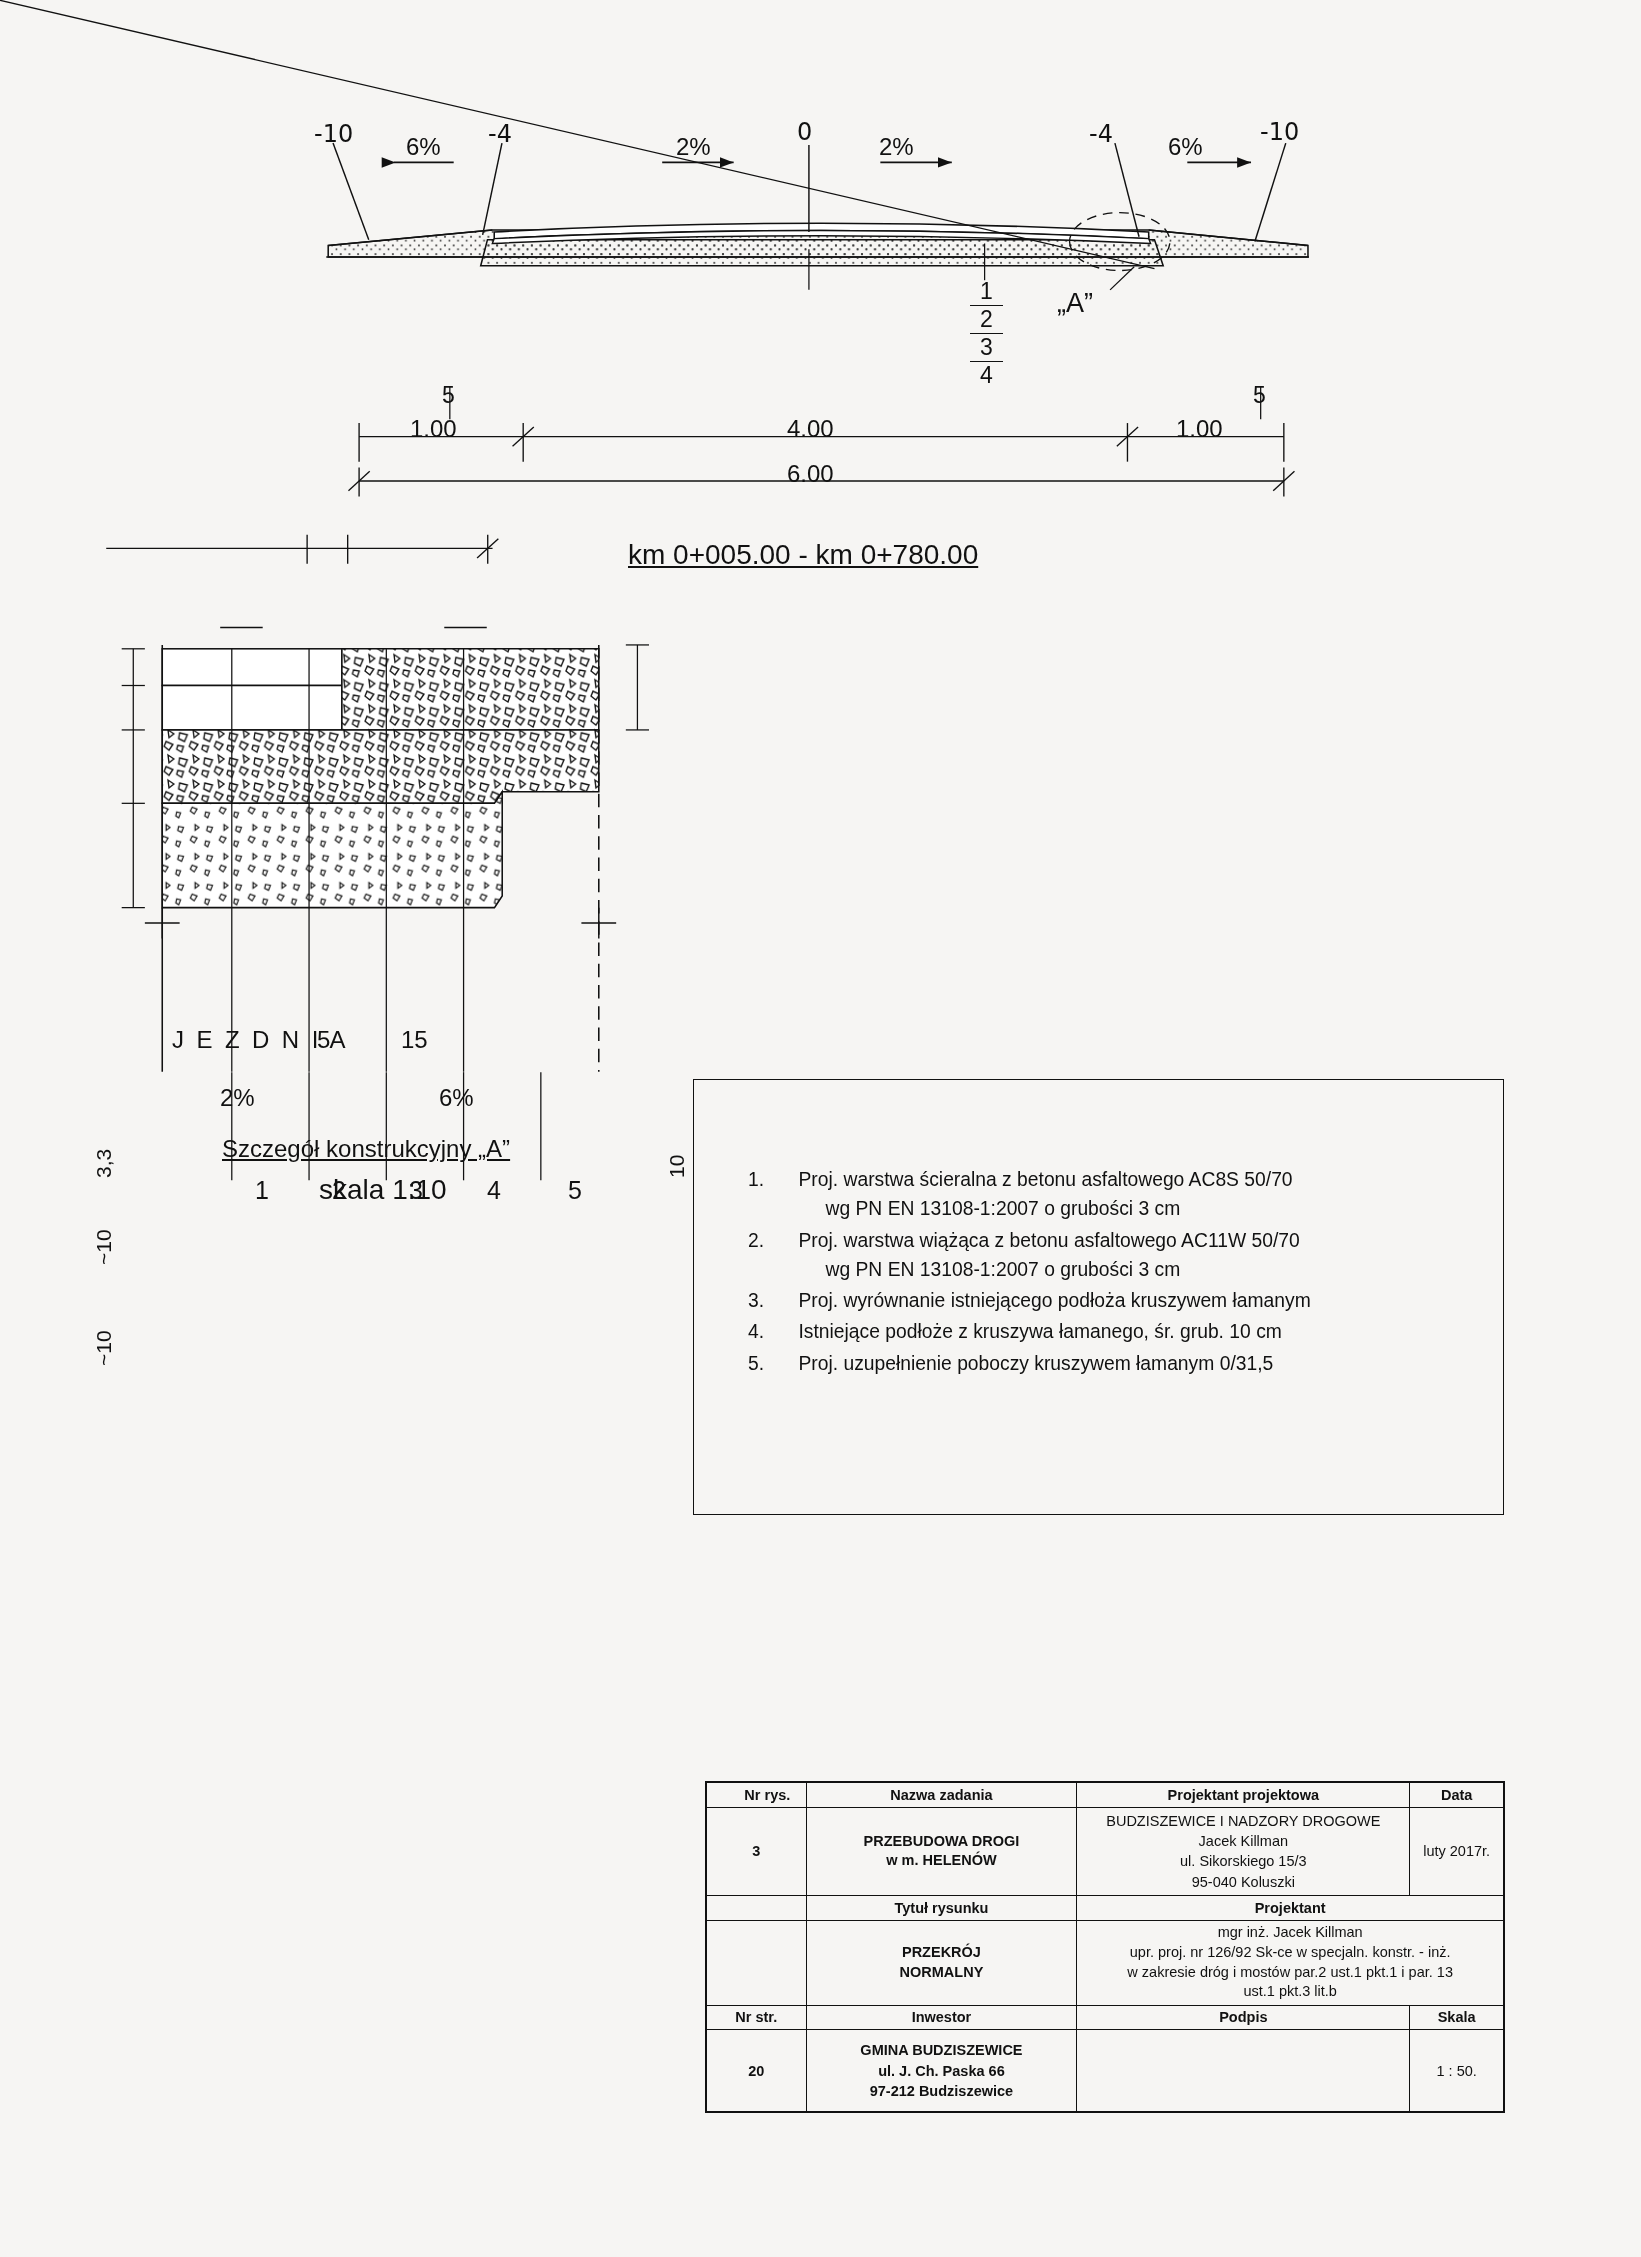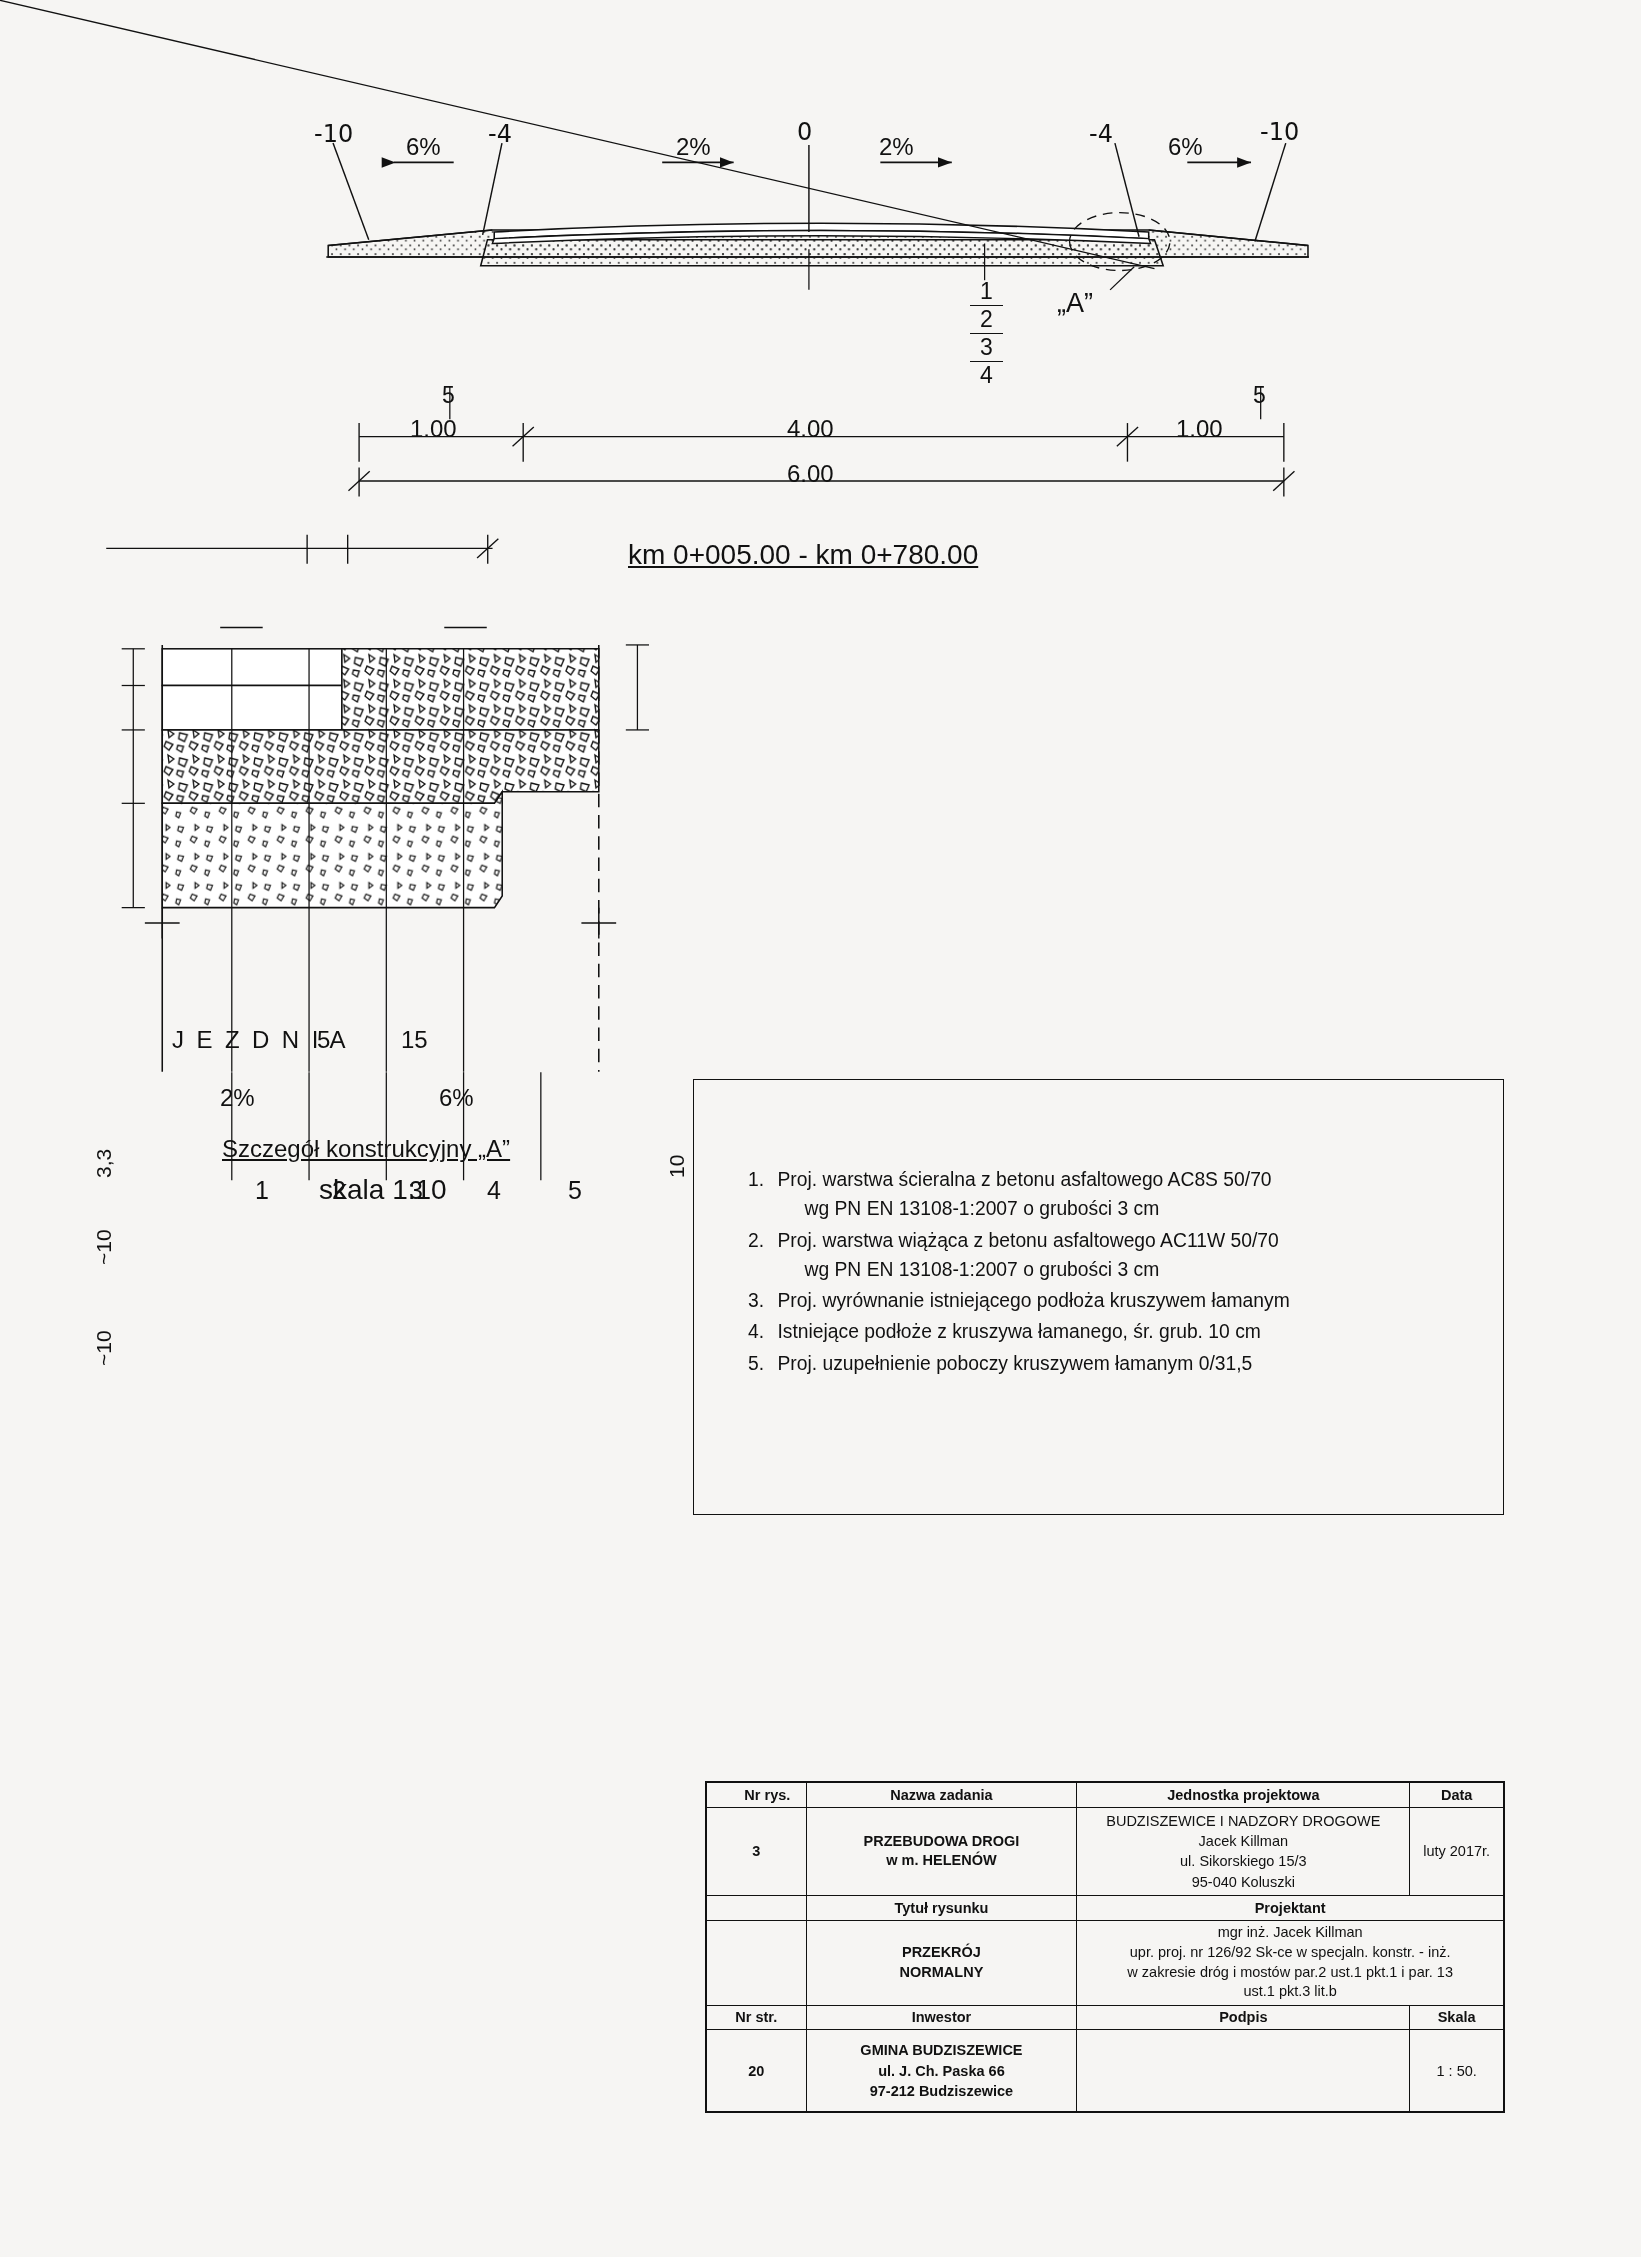--- a/index.html
+++ b/index.html
@@ -15,21 +15,21 @@
 
   
   svg{position:absolute;left:0;top:0;overflow:visible;}
 
   
   .legend-box{position:absolute;left:693px;top:1079px;width:809px;height:434px;border:1.9px solid #111;background:#f6f5f3;}
   .legend-title{position:absolute;left:0;right:0;top:37px;text-align:center;font-size:22px;letter-spacing:2.9px;font-weight:600;}
   .legend-list{position:absolute;left:29px;top:85px;right:17.4px;font-size:19.3px;line-height:1.52;}
   .legend-item{display:flex;margin-bottom:1.9px;}
   .legend-num{width:41px;flex:0 0 41px;text-align:right;padding-right:13.5px;}
-  .legend-txt{flex:1;}
+  .legend-txt{flex:1;margin-left:21px;}
   .legend-txt .ind{display:block;padding-left:27px;}
 
   
   .tb{position:absolute;left:705px;top:1781px;width:798px;border:1.9px solid #111;border-collapse:collapse;background:#f6f5f3;}
   .tb table{border-collapse:collapse;width:100%;}
   .tb td{border:1px solid #111;text-align:center;vertical-align:middle;font-size:14.5px;padding:2.9px 3.9px;}
   .tb .hdr{font-size:14.5px;font-weight:600;padding:3.9px 1.9px;}
   .big{font-size:33px;font-weight:700;}
   .task{font-size:18.3px;font-weight:700;line-height:1.35;}
   .unit{font-size:12px;line-height:1.4;}
@@ -275,21 +275,21 @@
 
     </div>
   </div>
 
   <div class="tb">
     <table>
       <tbody>
           <tr>
         <td class="hdr" style="width:77px;padding-left:24px;">Nr rys.</td>
         <td class="hdr" style="width:280px;">Nazwa zadania</td>
-        <td class="hdr" style="width:348px;">Jednostka projektowa</td>
+        <td class="hdr" style="width:348px;">Projektant projektowa</td>
         <td class="hdr" style="width:93px;">Data</td>
       </tr>
       <tr>
         <td class="big" rowspan="1">3</td>
         <td class="task">
           <div>PRZEBUDOWA DROGI</div>
           <div>w m. HELENÓW</div>
         </td>
         <td class="unit">
           <div>BUDZISZEWICE I NADZORY DROGOWE</div>

